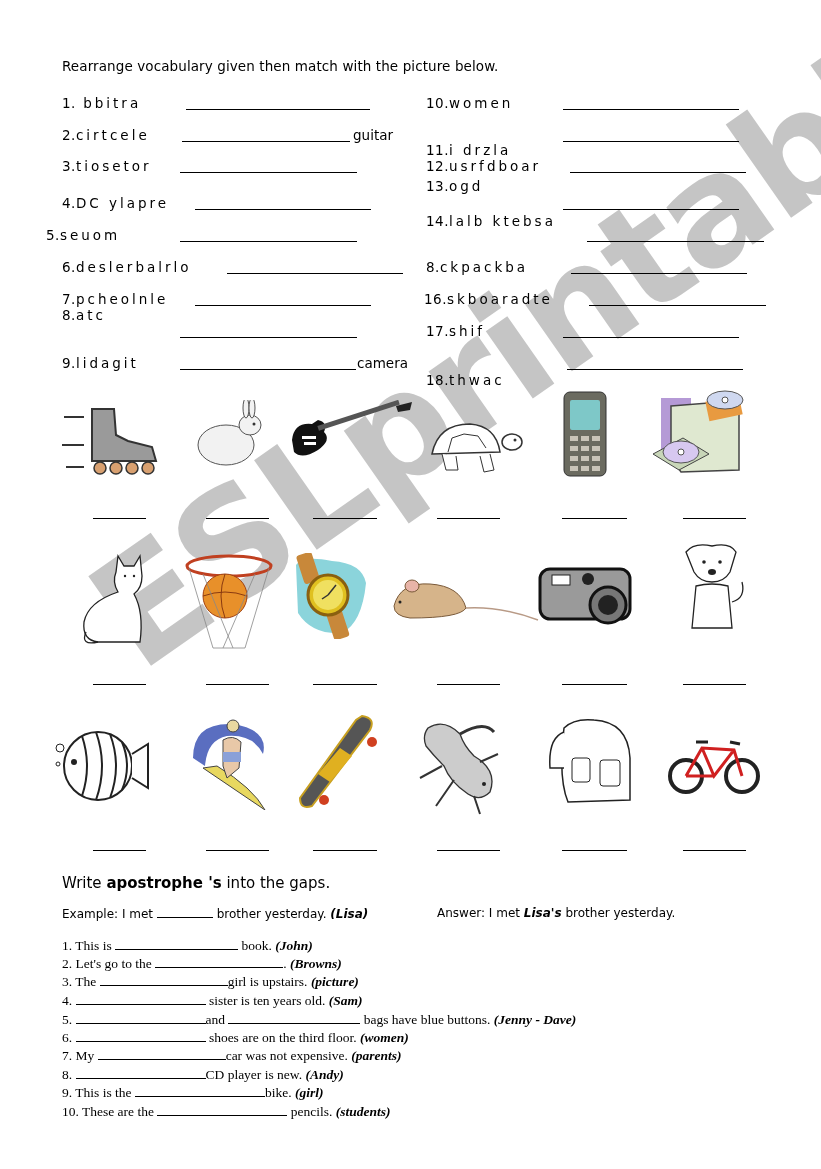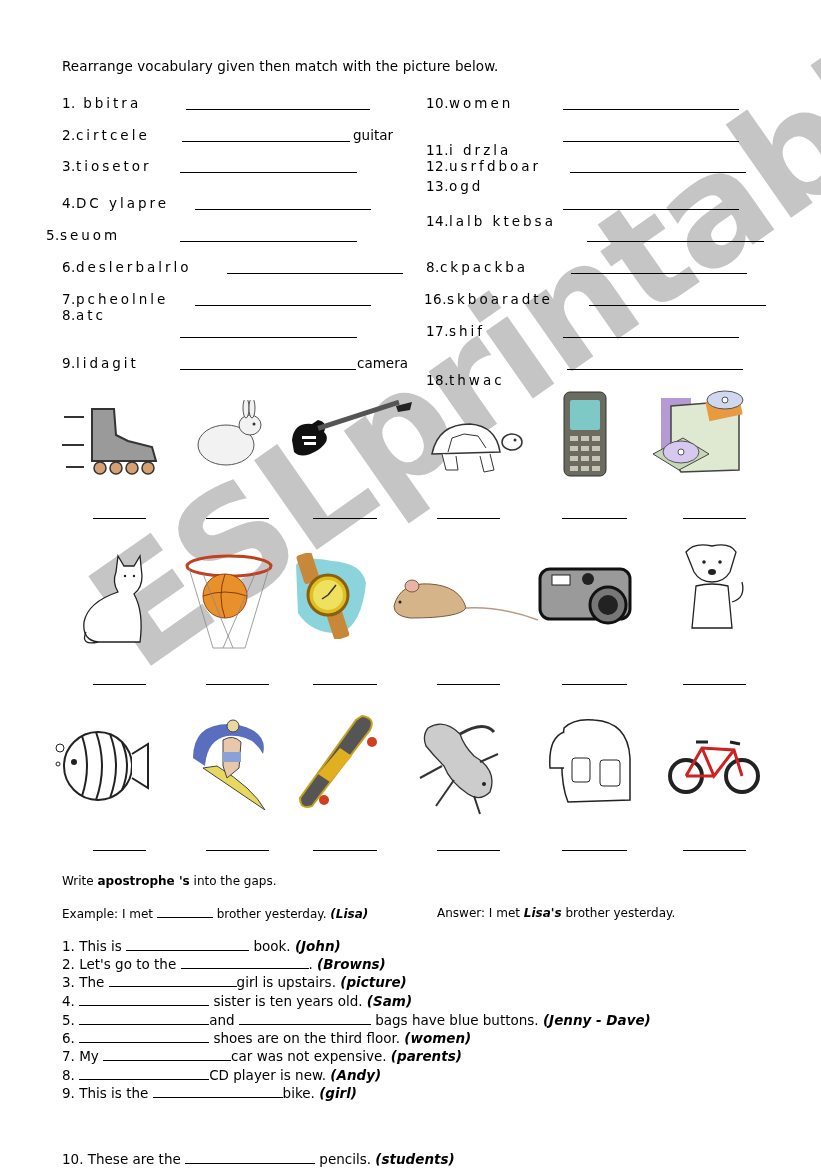--- a/index.html
+++ b/index.html
@@ -6,24 +6,24 @@
   body { width: 821px; height: 1169px; position: relative; overflow: hidden;
          font-family: "DejaVu Sans", sans-serif; color: #000; }
   .abs { position: absolute; }
   .title { left: 62px; top: 58px; font-size: 13.5px; letter-spacing: 0.1px; }
   .row { position: absolute; font-size: 13.5px; letter-spacing: 3px; white-space: nowrap; }
   .row .num { letter-spacing: 0.5px; }
   .blank { position: absolute; height: 0; border-bottom: 1px solid #000; }
   .hint { position: absolute; font-size: 13.5px; letter-spacing: 0; }
   .pic { position: absolute; }
   .pline { position: absolute; height: 0; border-bottom: 1px solid #000; }
-  .sec2 { font-size: 12px; }
+  .sec2 { font-size: 15px; }
   .ex { position: absolute; font-size: 12px; white-space: nowrap; }
   .ex b.it { font-style: italic; font-weight: bold; }
-  .sent { position: absolute; left: 62px; font-size: 13.5px; white-space: nowrap; line-height: 18px; }
+  .sent { position: absolute; left: 62px; font-size: 13.5px; white-space: nowrap; line-height: 18px; font-family: Liberation Serif, serif; }
   .sent .gap { display: inline-block; border-bottom: 1px solid #000; vertical-align: baseline; height: 11px; }
   .sent .cue { font-style: italic; font-weight: bold; }
   .watermark { position: absolute; left: 60px; top: 560px; font-size: 150px; font-weight: bold;
                color: rgba(150,150,150,0.55); transform: rotate(-35deg); transform-origin: left top;
                white-space: nowrap; pointer-events: none; font-family: "DejaVu Sans", sans-serif;
                letter-spacing: -4px; }
 </style>
 </head>
 <body>
 
@@ -259,13 +259,13 @@
 
 <div class="sent" style="top:937px"><span>1. This is </span><span class="gap" style="width:123px"></span><span> book. </span><span class="cue">(John)</span></div>
 <div class="sent" style="top:955px"><span>2. Let's go to the </span><span class="gap" style="width:128px"></span><span>. </span><span class="cue">(Browns)</span></div>
 <div class="sent" style="top:973px"><span>3. The  </span><span class="gap" style="width:128px"></span><span>girl is upstairs. </span><span class="cue">(picture)</span></div>
 <div class="sent" style="top:992px"><span>4.  </span><span class="gap" style="width:130px"></span><span> sister is ten years old. </span><span class="cue">(Sam)</span></div>
 <div class="sent" style="top:1011px"><span>5. </span><span class="gap" style="width:130px"></span><span>and  </span><span class="gap" style="width:132px"></span><span> bags have blue buttons. </span><span class="cue">(Jenny - Dave)</span></div>
 <div class="sent" style="top:1029px"><span>6. </span><span class="gap" style="width:130px"></span><span> shoes are on the third floor. </span><span class="cue">(women)</span></div>
 <div class="sent" style="top:1047px"><span>7. My  </span><span class="gap" style="width:128px"></span><span>car was not expensive. </span><span class="cue">(parents)</span></div>
 <div class="sent" style="top:1066px"><span>8. </span><span class="gap" style="width:130px"></span><span>CD player is new. </span><span class="cue">(Andy)</span></div>
 <div class="sent" style="top:1084px"><span>9. This is the  </span><span class="gap" style="width:130px"></span><span>bike. </span><span class="cue">(girl)</span></div>
-<div class="sent" style="top:1150px"><span>10. These are the </span><span class="gap" style="width:130px"></span><span> pencils. </span><span class="cue">(students)</span></div>
+<div class="sent" style="top:1103px"><span>10. These are the </span><span class="gap" style="width:130px"></span><span> pencils. </span><span class="cue">(students)</span></div>
 
 </body></html>

